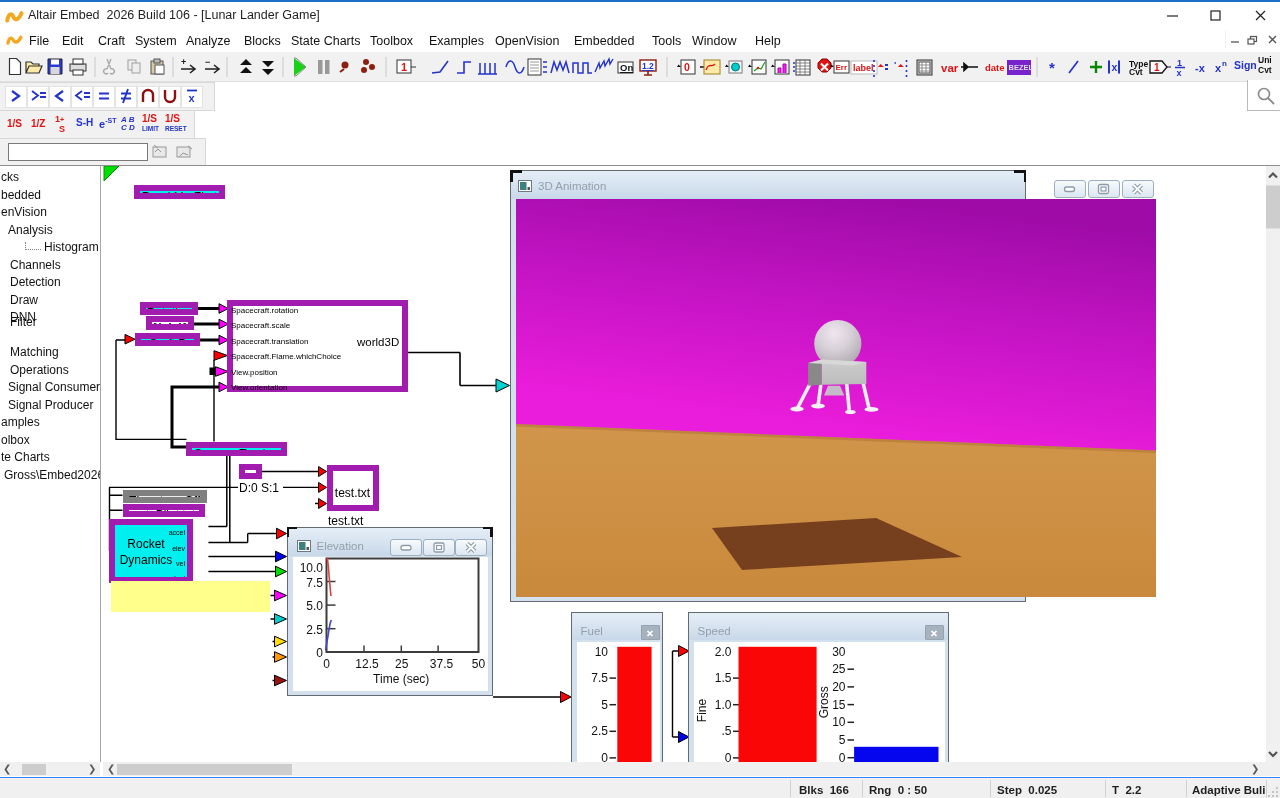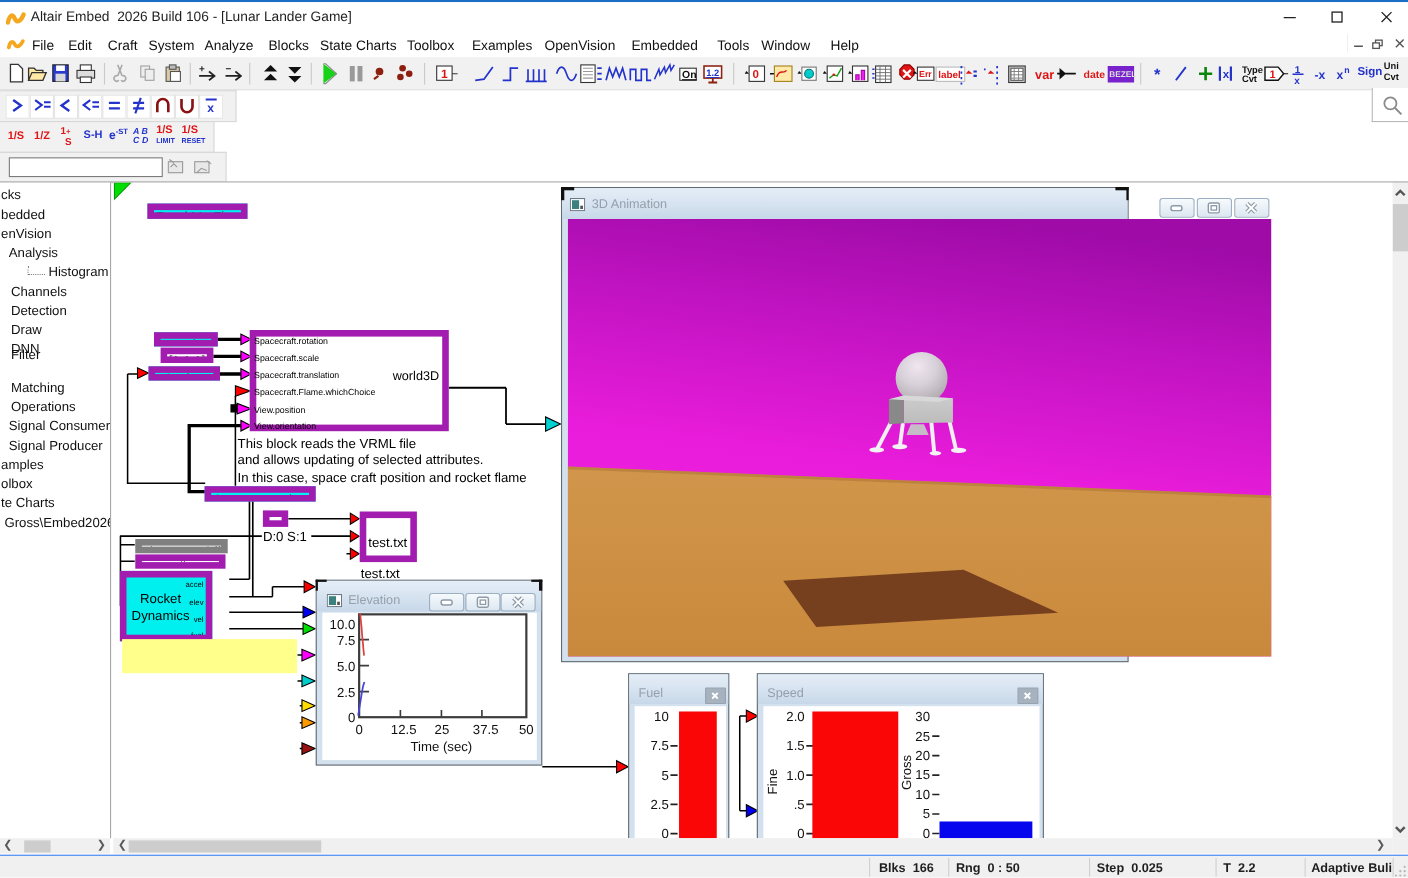--- a/index.html
+++ b/index.html
@@ -368,23 +368,20 @@
     </svg>
     <div class="blk cyan" style="left:31px;top:19px;width:91px;height:14px;line-height:12px;box-sizing:border-box">Read Me First</div>
     <div class="blk cyan" style="left:37px;top:136px;width:58px;height:13px;line-height:11px;box-sizing:border-box">Rotation</div>
     <div class="blk white" style="left:43px;top:150px;width:48px;height:14px;line-height:12px;box-sizing:border-box">[1;1;1]</div>
     <div class="blk cyan" style="left:32px;top:167px;width:65px;height:13px;line-height:11px;box-sizing:border-box"><span style="font-size:9px">z</span> Craft Pos</div>
     <div class="blk white" style="left:124px;top:134px;width:181px;height:92px;box-sizing:border-box"></div>
     <div class="abs" style="left:128px;top:136.5px;font-size:8px;line-height:15.5px;text-align:left;white-space:nowrap">
       Spacecraft.rotation<br>Spacecraft.scale<br>Spacecraft.translation<br>Spacecraft.Flame.whichChoice<br>View.position<br>View.orientation
     </div>
     <div class="abs" style="left:254px;top:170px;font-size:11.5px">world3D</div>
-    <div class="abs" style="left:113px;top:230px;font-size:12px;line-height:15.3px;text-align:left;white-space:nowrap">
-      This block reads the VRML file<br>and allows updating of selected attributes.<br>In this case, space craft position and rocket flame
-    </div>
     <div class="blk cyan" style="left:83px;top:276px;width:101px;height:14px;line-height:12px;box-sizing:border-box">Camera Tracker</div>
     <div class="blk white" style="left:136px;top:297.5px;width:23px;height:15px;box-sizing:border-box">
       <svg width="21" height="13" viewBox="0 0 21 13">
           <path d="M3 10.5 h5 l9-7.5" stroke="#2333cc" stroke-width="1.5" fill="none"></path>
         </svg>
     </div>
     <div class="abs" style="left:135px;top:315px;font-size:12px;background:#fff;padding:0 1px">D:0 S:1</div>
     <div class="blk white" style="left:223.5px;top:298.5px;width:52px;height:46px;line-height:44px;box-sizing:border-box">test.txt</div>
     <div class="abs" style="left:225px;top:348px;font-size:12px">test.txt</div>
     <div class="blk" style="left:19.7px;top:324px;width:84px;height:13px;line-height:11px;background:#ededed;border-color:#808080;box-sizing:border-box">Thruster-::Off</div>

